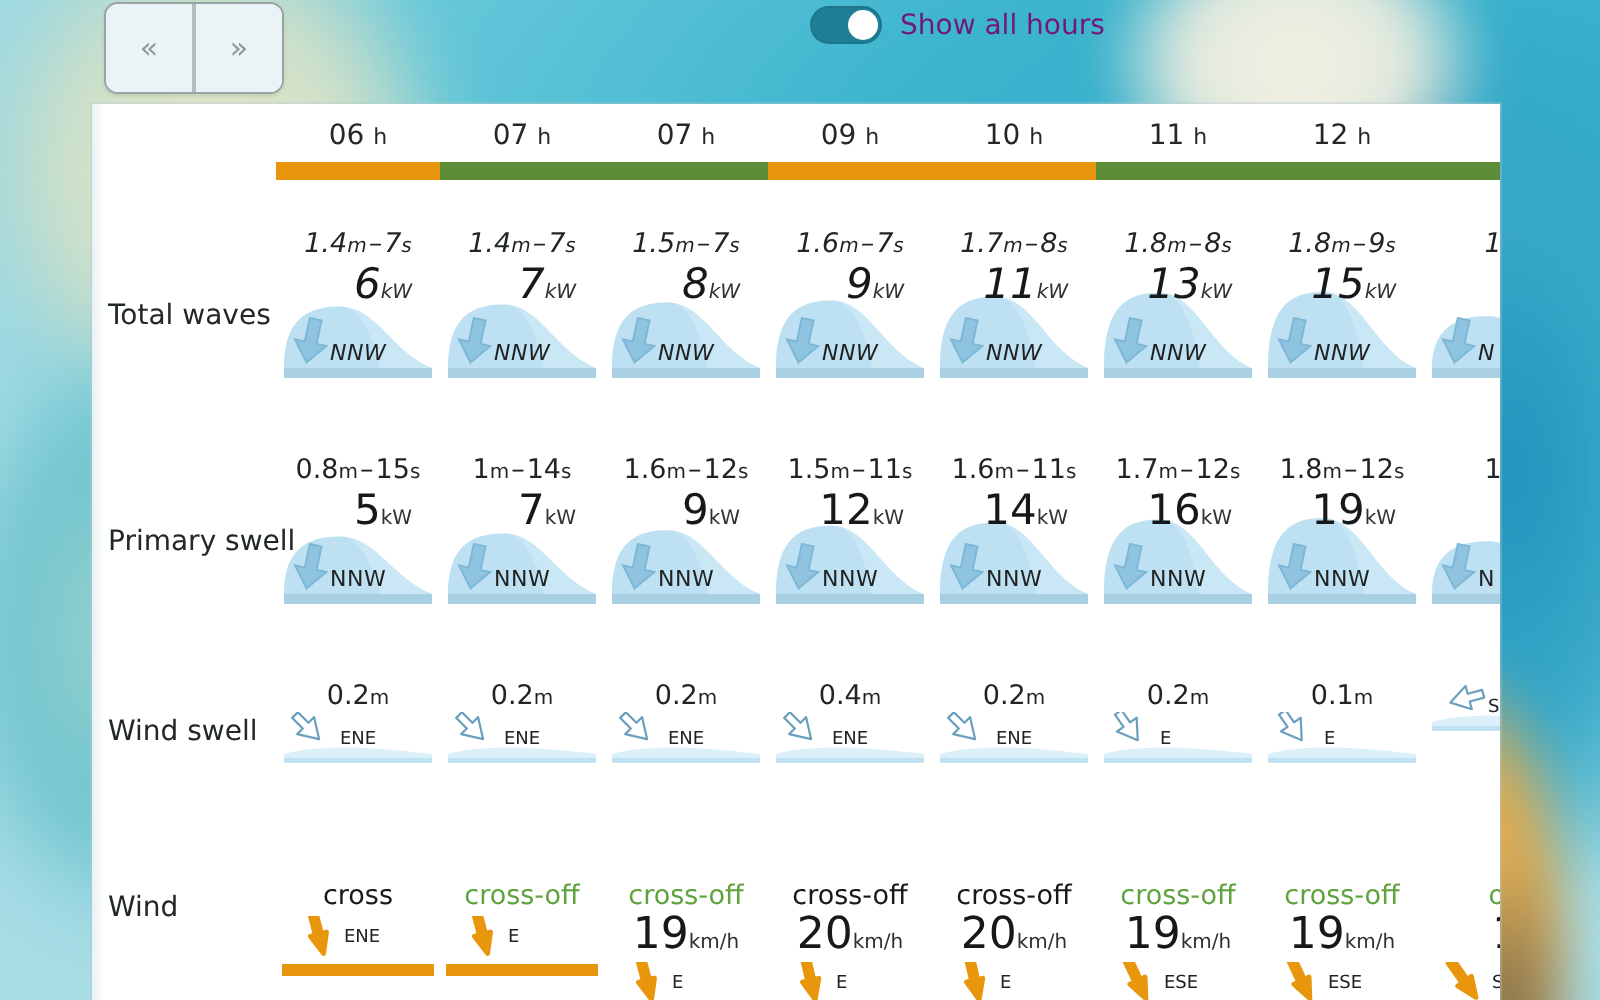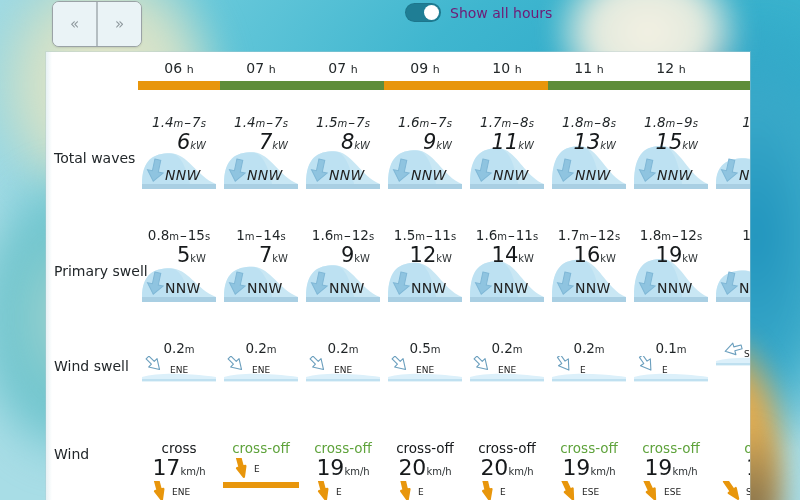--- a/index.html
+++ b/index.html
@@ -138,21 +138,21 @@
 
   
   .wavebox { position:relative; width:78px; height:62px; margin:0 auto; }
   .wavebox svg { position:absolute; left:0; top:0; }
   .pw {
     position:absolute; right:12px; top:2px; font-size:21px; color:#16191b;
     line-height:1; white-space:nowrap;
   }
   .pw .u { font-size:10px; color:#2d3234; }
   .dirlbl {
-    position:absolute; left:25px; bottom:9px; font-size:14px; color:#222;
+    position:absolute; left:25px; bottom:9px; font-size:11px; color:#222;
     letter-spacing:.3px;
   }
 
   
   .swellbox { position:relative; width:78px; height:26px; margin:0 auto; }
   .swellbox svg { position:absolute; left:0; top:0; }
   .swell-dir { position:absolute; left:30px; bottom:7px; font-size:9px; color:#222; }
 
   
   .windcat { text-align:center; font-size:13.5px;margin-top:40px; }
@@ -503,21 +503,21 @@
     <path d="M2,21 C14,17.5 34,17 52,18.6 C62,19.4 70,20.2 76,21 L76,24 L2,24 Z" fill="#dcf0fa"></path>
     <rect x="2" y="23" width="74" height="2.4" fill="#bfe0f0"></rect>
     <g transform="translate(16,10) rotate(225)">
       <path d="M4.5,-6 L4.5,-2 L12,-2 L12,2 L4.5,2 L4.5,6 L-5,0 Z" fill="#ffffff" stroke="#6b9fbe" stroke-width="1.1" stroke-linejoin="round"></path>
     </g>
   </svg>
               <div class="swell-dir">ENE</div>
             </div>
           </div>
           <div class="cell">
-            <div class="toptxt"><span>0.5</span><span class="u">m</span></div>
+            <div class="toptxt"><span>0.4</span><span class="u">m</span></div>
             <div class="swellbox">
   <svg width="78" height="26" viewBox="0 0 78 26">
     <path d="M2,21 C14,17.5 34,17 52,18.6 C62,19.4 70,20.2 76,21 L76,24 L2,24 Z" fill="#dcf0fa"></path>
     <rect x="2" y="23" width="74" height="2.4" fill="#bfe0f0"></rect>
     <g transform="translate(16,10) rotate(225)">
       <path d="M4.5,-6 L4.5,-2 L12,-2 L12,2 L4.5,2 L4.5,6 L-5,0 Z" fill="#ffffff" stroke="#6b9fbe" stroke-width="1.1" stroke-linejoin="round"></path>
     </g>
   </svg>
               <div class="swell-dir">ENE</div>
             </div>
@@ -574,21 +574,20 @@
               <div class="swell-dir">S</div>
             </div>
           </div>
         </div>
       </div>
     <div class="frow" id="row-wind" style="top: 348px;">
         <div class="row-label" style="top: 46px;">Wind</div>
         <div class="cells" style="top: 0px;">
           <div class="cell">
             <div class="windcat" style="color:#16191b">cross</div>
-            <div class="windspeed"><span>17</span><span class="u">km/h</span></div>
             <div class="windarrow">
   <svg width="40" height="24" viewBox="0 0 40 24">
     <g transform="translate(18,12) rotate(255)">
       <path d="M3,-4.2 L3,-1.6 L15,-1.6 L15,1.6 L3,1.6 L3,4.2 L-7,0 Z" fill="#e8960c" stroke="#e8960c" stroke-width="2.4" stroke-linejoin="round"></path>
     </g>
   </svg>
               <div class="wdir">ENE</div>
             </div>
             <div class="windbar" style="background:#e8960c"></div>
           </div>

